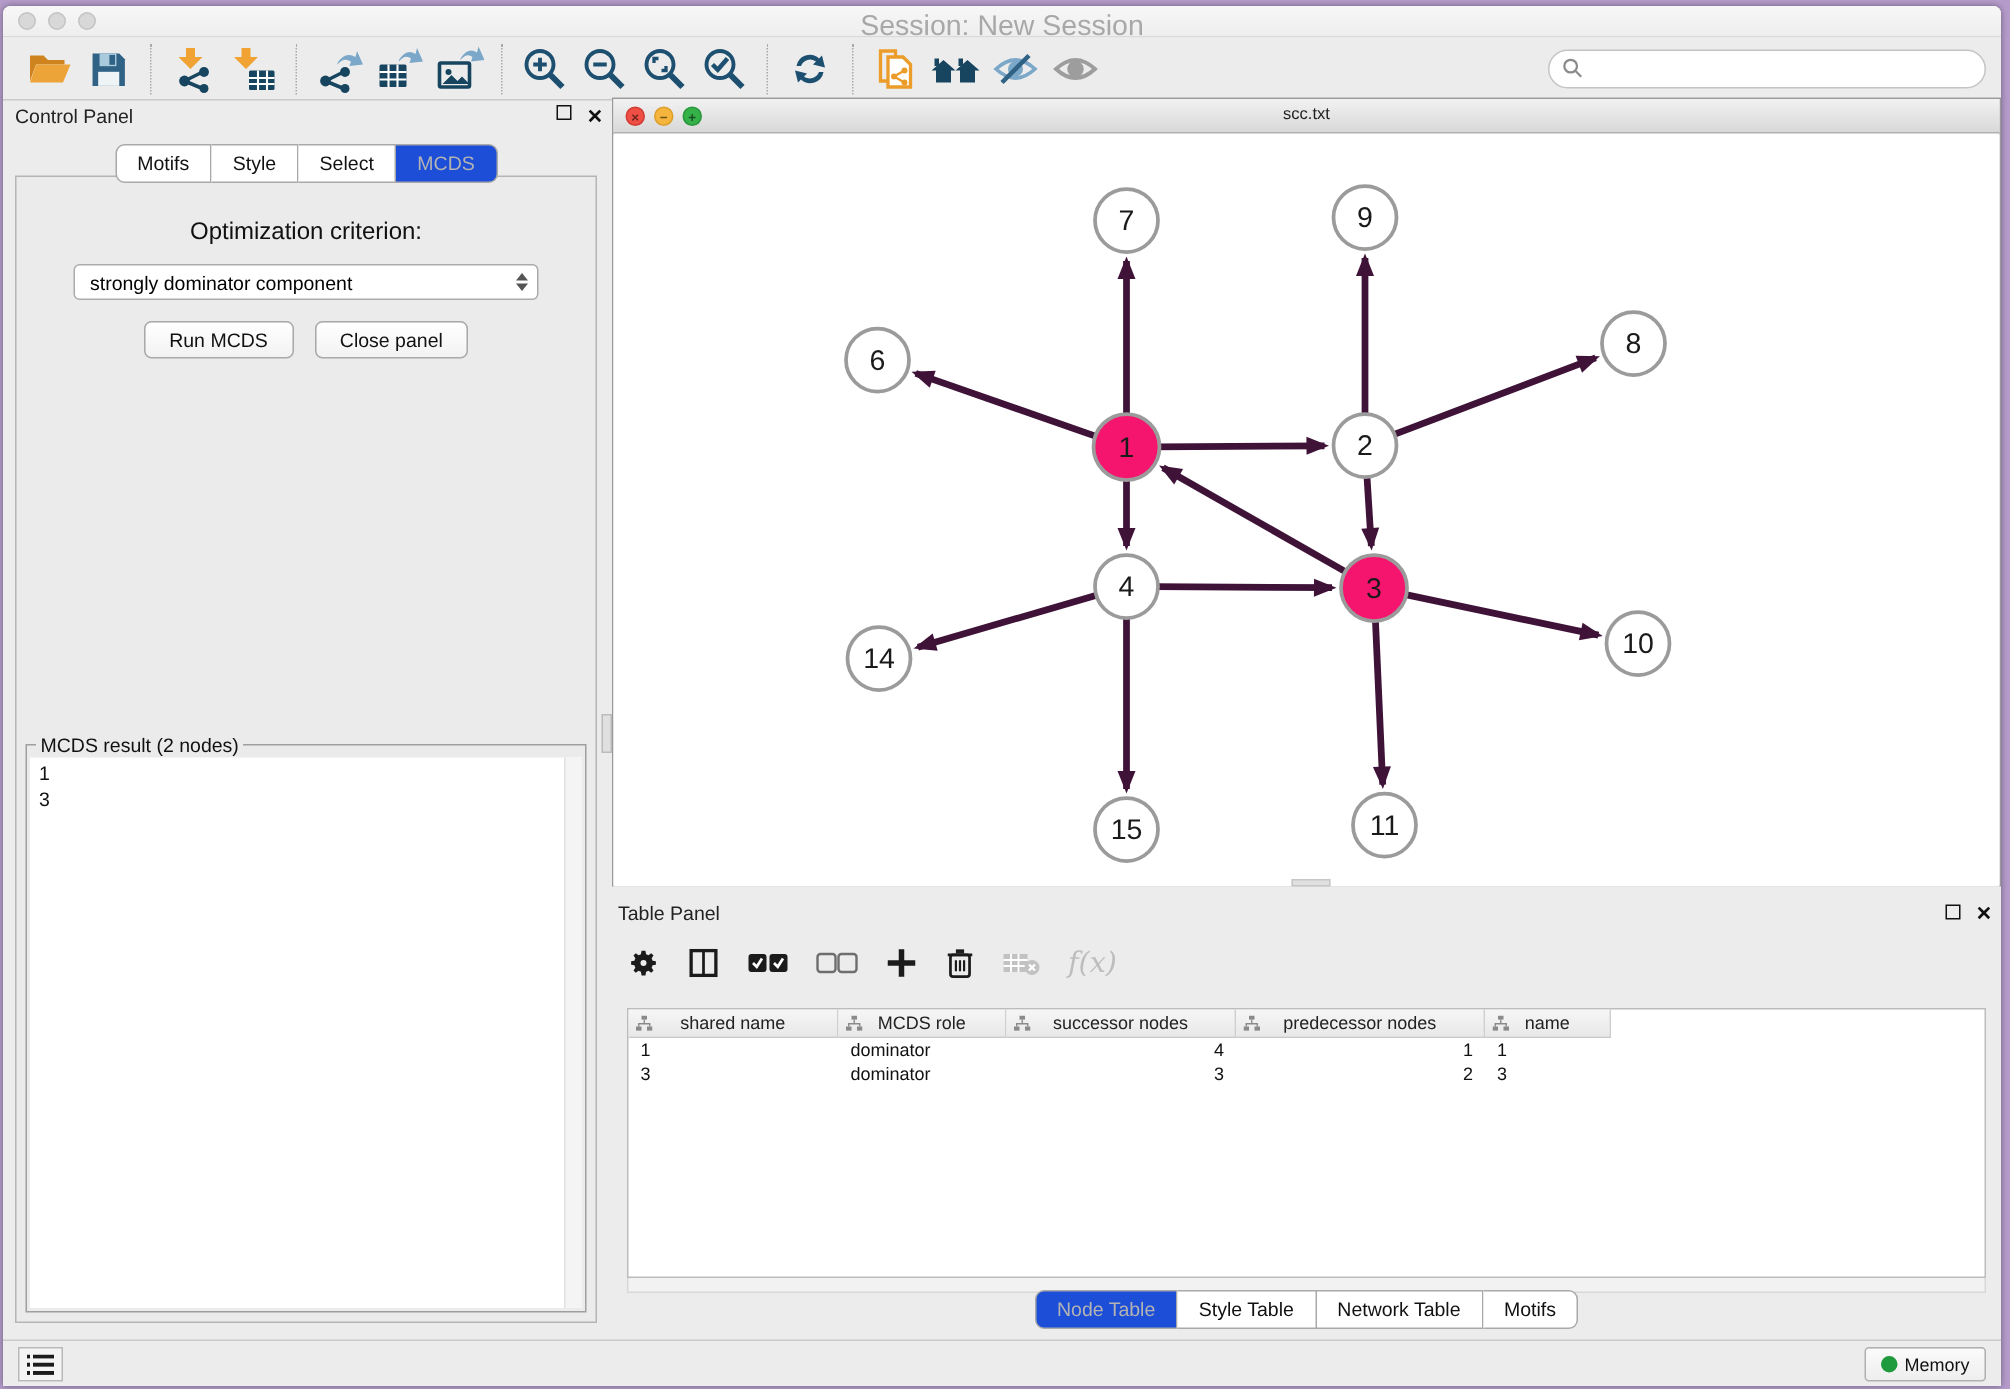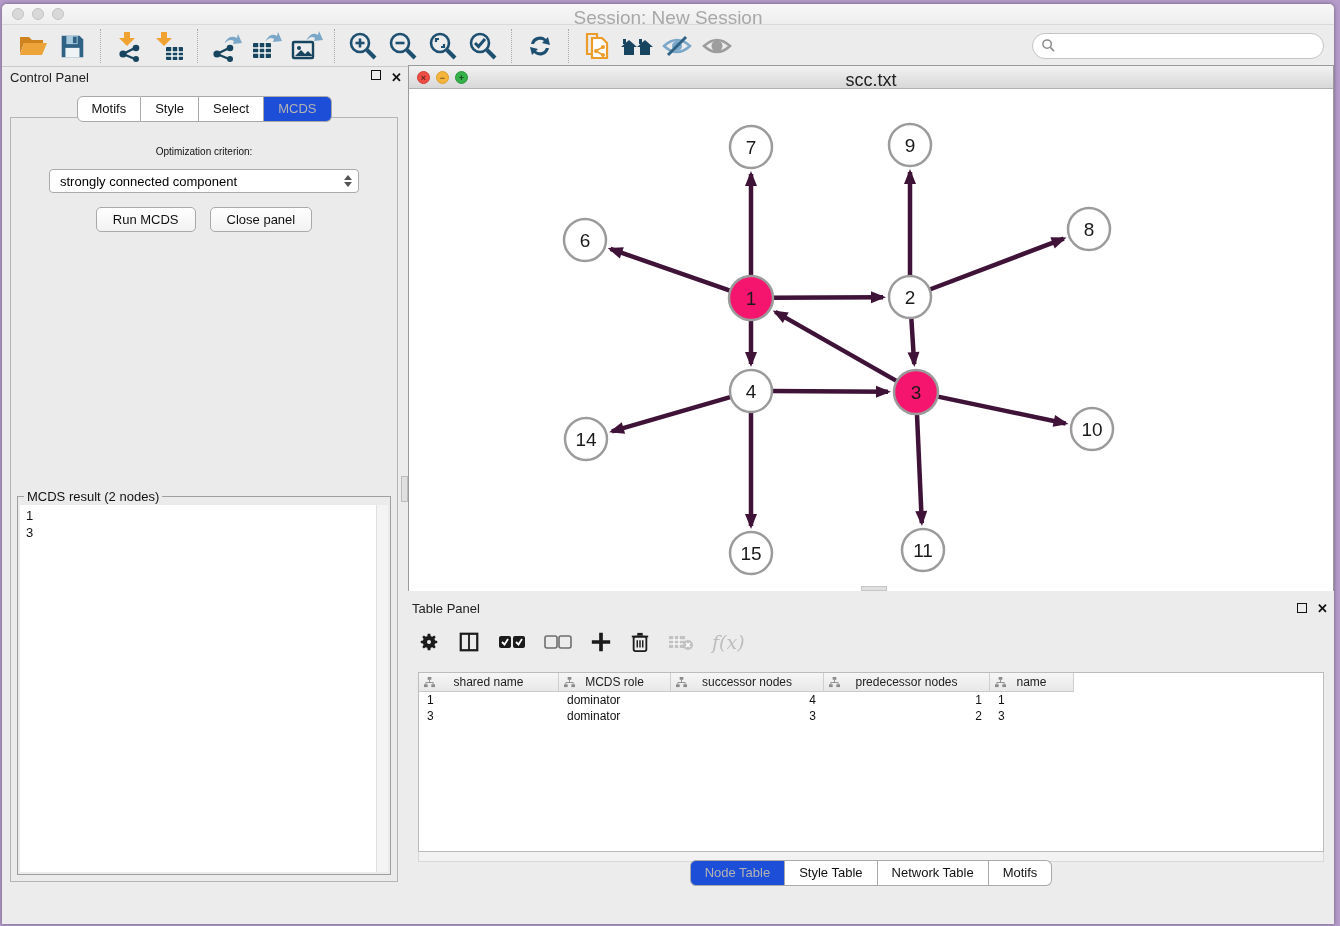--- a/index.html
+++ b/index.html
@@ -23,38 +23,38 @@
   .cp-header { position:absolute; left:8px; top:66px; width:392px; height:20px; font-size:13px; color:#222; display:flex; }
   .cp-header .sp { flex:1; }
   .winbtn { font-size:13px; color:#111; margin-left:10px; font-weight:bold; cursor:default; }
   .sqbtn { width:10px; height:10px; border:1.5px solid #111; display:inline-block; margin-left:10px; }
   .cp-tabs { position:absolute; left:0; top:92px; width:404px; display:flex; justify-content:center; z-index:3; }
   .tab { background:#ffffff; border:1px solid #a9a9a9; border-left:none; padding:4px 14px 5px; font-size:13px; color:#111; }
   .tab:first-child { border-left:1px solid #a9a9a9; border-radius:6px 0 0 6px; }
   .tab:last-child { border-radius:0 6px 6px 0; }
   .tab.sel { background:#1d4ed8; color:#b3b3b3; }
   .cp-box { position:absolute; left:8px; top:113px; width:388px; height:765px; border:1px solid #b5b5b5; background:#ebebeb; }
-  .opt-label { margin-top:28px; text-align:center; font-size:10px; color:#111; }
+  .opt-label { margin-top:28px; text-align:center; font-size:16px; color:#111; }
   .select { margin:12px auto 0; width:310px; height:24px; background:#fff; border:1px solid #ababab; border-radius:4px; display:flex; align-items:center; padding:0 6px 0 10px; font-size:13px; }
   .select .val { flex:1; }
   .stepper { display:flex; flex-direction:column; gap:2px; align-items:center; }
   .stepper i { width:0; height:0; border-left:4px solid transparent; border-right:4px solid transparent; display:block; }
   .stepper .up { border-bottom:5px solid #555; }
   .stepper .dn { border-top:5px solid #555; }
   .btn-row { margin-top:14px; display:flex; justify-content:center; gap:14px; }
   .pbtn { background:linear-gradient(#ffffff,#f2f2f2); border:1px solid #a9a9a9; border-radius:5px; font-size:13px; padding:4px 16px; color:#111; }
   .result-fs { position:absolute; left:6px; right:6px; top:378px; bottom:6px; border:1px solid #9f9f9f; }
   .result-legend { position:absolute; top:-8px; left:6px; background:#ebebeb; padding:0 3px; font-size:13px; color:#111; }
   .result-text { position:absolute; inset:8px 2px 2px 2px; background:#ffffff; font-size:13px; line-height:17px; padding:2px 0 0 6px; color:#111; white-space:pre-line; }
   .result-scroll { position:absolute; top:8px; right:2px; bottom:2px; width:12px; background:#f4f4f4; border-left:1px solid #e0e0e0; }
 
   
   .net-win { position:absolute; left:406px; top:61px; width:926px; height:526px; border:1px solid #9a9a9a; background:#ffffff; }
   .net-titlebar { position:absolute; left:0; top:0; width:100%; height:23px; background:linear-gradient(#f2f2f2,#d8d8d8); border-bottom:1px solid #b0b0b0; }
-  .net-title { position:absolute; width:100%; top:4px; text-align:center; font-size:18px; color:#222; }
+  .net-title { position:absolute; width:100%; top:4px; text-align:center; font-size:11px; color:#222; }
   .light { position:absolute; top:5px; width:13px; height:13px; border-radius:50%; font-size:9px; line-height:12px; text-align:center; color:rgba(0,0,0,.55); font-weight:bold; }
   .light.red { background:#ee4e44; border:1px solid #d23b33; }
   .light.yellow { background:#f5b53c; border:1px solid #dd9f2e; }
   .light.green { background:#35b14a; border:1px solid #2a963c; }
   .net-canvas { position:absolute; left:0; top:24px; width:924px; height:501px; background:#ffffff; }
   .vgrip { position:absolute; left:-8px; top:410px; width:7px; height:26px; background:#e0e0e0; border:1px solid #bbb; }
   .hgrip { position:absolute; left:452px; bottom:-1px; width:26px; height:5px; background:#e0e0e0; border:1px solid #c6c6c6; }
 
   
   .table-panel { position:absolute; left:406px; top:591px; width:926px; height:294px; }
@@ -253,21 +253,21 @@
   </div>
   <div class="cp-tabs">
     <div class="tab">Motifs</div>
     <div class="tab">Style</div>
     <div class="tab">Select</div>
     <div class="tab sel">MCDS</div>
   </div>
   <div class="cp-box">
     <div class="opt-label">Optimization criterion:</div>
     <div class="select">
-      <span class="val">strongly connected component</span>
+      <span class="val">strongly dominator component</span>
       <span class="stepper">
           <i class="up"></i>
           <i class="dn"></i>
         </span>
     </div>
     <div class="btn-row">
       <button class="pbtn">Run MCDS</button>
       <button class="pbtn">Close panel</button>
     </div>
     <div class="result-fs">
@@ -494,14 +494,32 @@
     <div class="hscroll"></div>
 
     <div class="tp-tabs">
       <div class="tab sel">Node Table</div>
       <div class="tab">Style Table</div>
       <div class="tab">Network Table</div>
       <div class="tab">Motifs</div>
     </div>
   </div>
 
+  <div class="statusbar">
+    <div class="menu-btn">
+      <svg width="18" height="14" viewBox="0 0 18 14">
+          <g fill="#1b1b1b">
+            <rect x="0" y="0" width="2" height="2.6"></rect>
+            <rect x="4" y="0" width="14" height="2.6"></rect>
+            <rect x="0" y="5.5" width="2" height="2.6"></rect>
+            <rect x="4" y="5.5" width="14" height="2.6"></rect>
+            <rect x="0" y="11" width="2" height="2.6"></rect>
+            <rect x="4" y="11" width="14" height="2.6"></rect>
+          </g>
+        </svg>
+    </div>
+    <div class="mem-btn">
+      <span class="mem-dot"></span>
+      <span>Memory</span>
+    </div>
+  </div>
 
 </div>
 
 </body></html>

